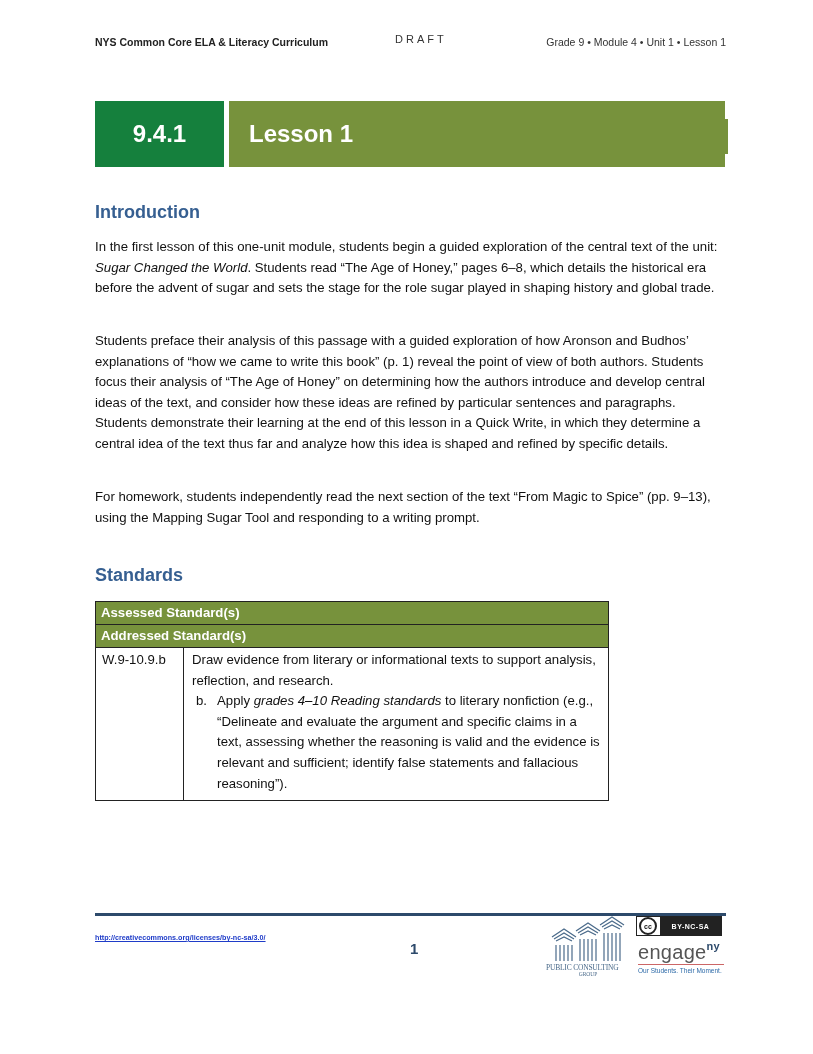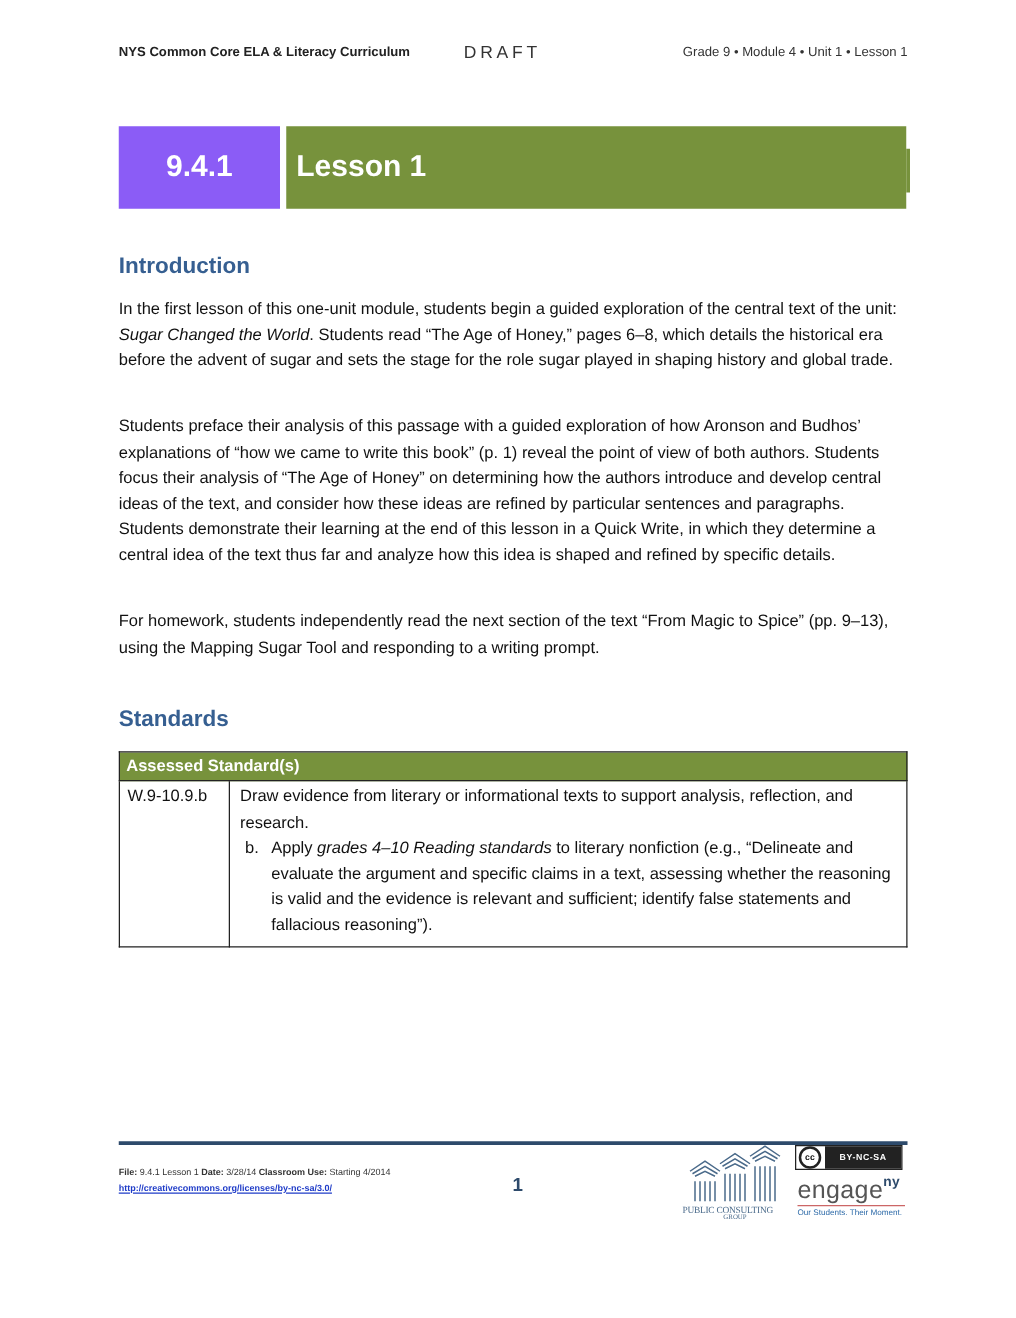--- a/index.html
+++ b/index.html
@@ -1,33 +1,33 @@
 <!DOCTYPE html>
 <html><head>
 <meta charset="utf-8">
 <style>
   * { box-sizing: border-box; margin: 0; padding: 0; }
   html, body { width: 813px; height: 1054px; background: #ffffff; }
   body { position: relative; font-family: "Liberation Sans", sans-serif; color: #111; overflow: hidden; }
 
   .running-header { position: absolute; top: 36px; left: 95px; width: 631px; height: 16px; font-size: 10.5px; }
   .rh-left { position: absolute; left: 0; top: 0; font-weight: bold; color: #222; }
-  .rh-center { position: absolute; left: 276px; top: -3px; letter-spacing: 3px; font-size: 14px; color: #333; }
+  .rh-center { position: absolute; left: 300px; top: -3px; letter-spacing: 3px; font-size: 11px; color: #333; }
   .rh-right { position: absolute; right: 0; top: 0; color: #333; }
 
   .title-band { position: absolute; top: 101px; left: 95px; width: 631px; height: 66px; }
-  .title-num { position: absolute; left: 0; top: 0; width: 129px; height: 66px; background: #8b5cf6; color: #fff; font-weight: bold; font-size: 24px; display: flex; align-items: center; justify-content: center; }
-  .title-name { position: absolute; left: 134px; top: 0; width: 496px; height: 66px; background: #77923c; color: #fff; font-weight: bold; font-size: 24px; display: flex; align-items: center; padding-left: 8px; }
+  .title-num { position: absolute; left: 0; top: 0; width: 129px; height: 66px; background: #15803d; color: #fff; font-weight: bold; font-size: 24px; display: flex; align-items: center; justify-content: center; }
+  .title-name { position: absolute; left: 134px; top: 0; width: 496px; height: 66px; background: #77923c; color: #fff; font-weight: bold; font-size: 24px; display: flex; align-items: center; padding-left: 20px; }
   .title-edge { position: absolute; right: -2px; top: 18px; width: 3px; height: 35px; background: #77923c; }
 
   .h1 { position: absolute; left: 95px; font-weight: bold; font-size: 18px; color: #365f91; }
   .para { position: absolute; left: 95px; width: 630px; font-size: 13.2px; line-height: 20.6px; color: #111; }
   .para i { font-style: italic; }
 
-  table.std { position: absolute; left: 95px; top: 601px; width: 631px; border-collapse: collapse; font-size: 13.2px; line-height: 20.6px; }
+  table.std { position: absolute; left: 95px; top: 601px; width: 514px; border-collapse: collapse; font-size: 13.2px; line-height: 20.6px; }
   table.std td { border: 1px solid #222; vertical-align: top; }
   .sec-hdr td { background: #77923c; color: #fff; font-weight: bold; padding: 1px 6px 1px 5px; height: 22px; line-height: 20px; }
   .code-cell { width: 88px; padding: 2px 6px; }
   .desc-cell { padding: 2px 6px 6px 8px; }
   .sub-item { display: flex; padding-left: 4px; }
   .sub-marker { width: 21px; flex: 0 0 21px; }
   .sub-text { flex: 1; }
 
   .footer-rule { position: absolute; left: 95px; top: 913px; width: 631px; height: 3px; background: #2d4a6b; }
   .footer-text { position: absolute; left: 95px; top: 932px; width: 300px; font-size: 7.2px; line-height: 12.8px; color: #333; }
@@ -72,39 +72,39 @@
 
 <div class="para" style="top:487px;">For homework, students independently read the next section of the text “From Magic to Spice” (pp. 9–13), using the Mapping Sugar Tool and responding to a writing prompt.</div>
 
 <div class="h1" style="top:565px;">Standards</div>
 
 <table class="std">
   <tbody>
       <tr class="sec-hdr">
     <td colspan="2">Assessed Standard(s)</td>
   </tr>
+  <tr class="sec-hdr">
+    <td colspan="2">Addressed Standard(s)</td>
+  </tr>
   <tr>
     <td class="code-cell">W.9-10.9.b</td>
     <td class="desc-cell">
       <div>Draw evidence from literary or informational texts to support analysis, reflection, and research.</div>
       <div class="sub-item">
         <span class="sub-marker">b.</span>
         <span class="sub-text"><span>Apply </span><i>grades 4–10 Reading standards</i><span> to literary nonfiction (e.g., “Delineate and evaluate the argument and specific claims in a text, assessing whether the reasoning is valid and the evidence is relevant and sufficient; identify false statements and fallacious reasoning”).</span></span>
       </div>
     </td>
   </tr>
 </tbody>
   </table>
 
 <div class="footer-rule"></div>
 
 <div class="footer-text">
-  <div>
-    <b>File:</b><span> 9.4.1 Lesson 1 </span><b>Date:</b><span> 3/28/14 </span><b>Classroom Use:</b><span> Starting 4/2014</span>
-  </div>
   <div><a class="footer-link">http://creativecommons.org/licenses/by-nc-sa/3.0/</a></div>
 </div>
 
 <div class="page-num">1</div>
 
 <div class="pcg-logo">
   <svg width="84" height="48" viewBox="0 0 84 48">
     <g fill="none" stroke="#4a6a8a" stroke-width="1.2">
       <path d="M6 22 L18 14 L30 22"></path>
         <path d="M8 24 L18 18 L28 24"></path>

